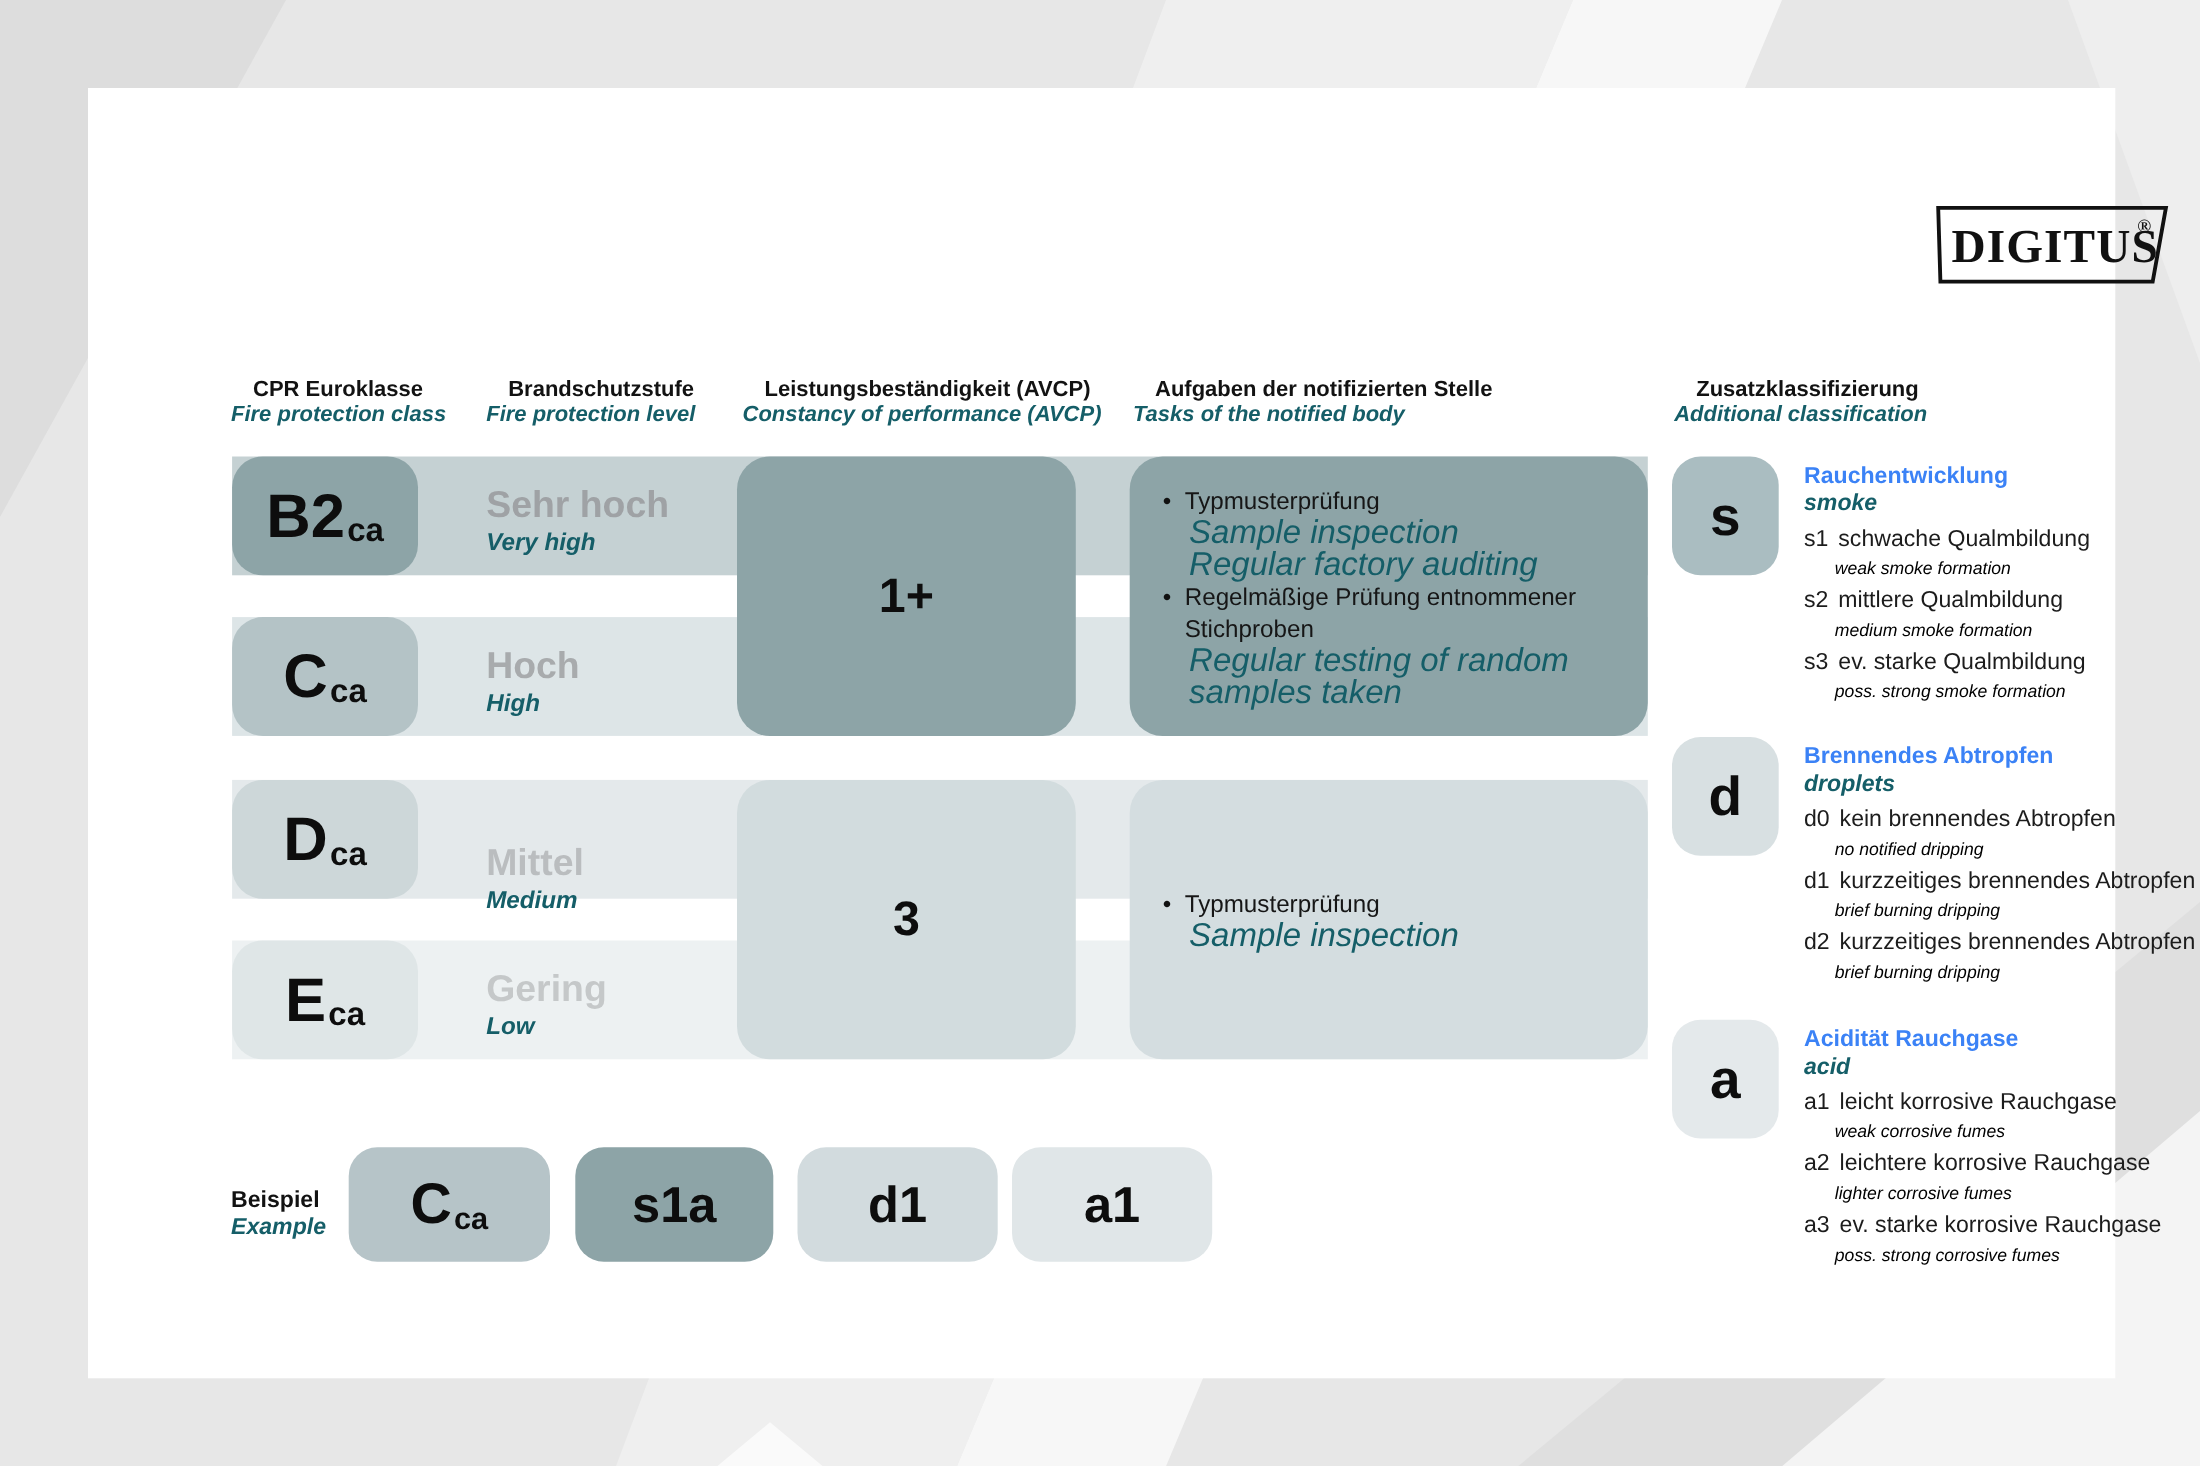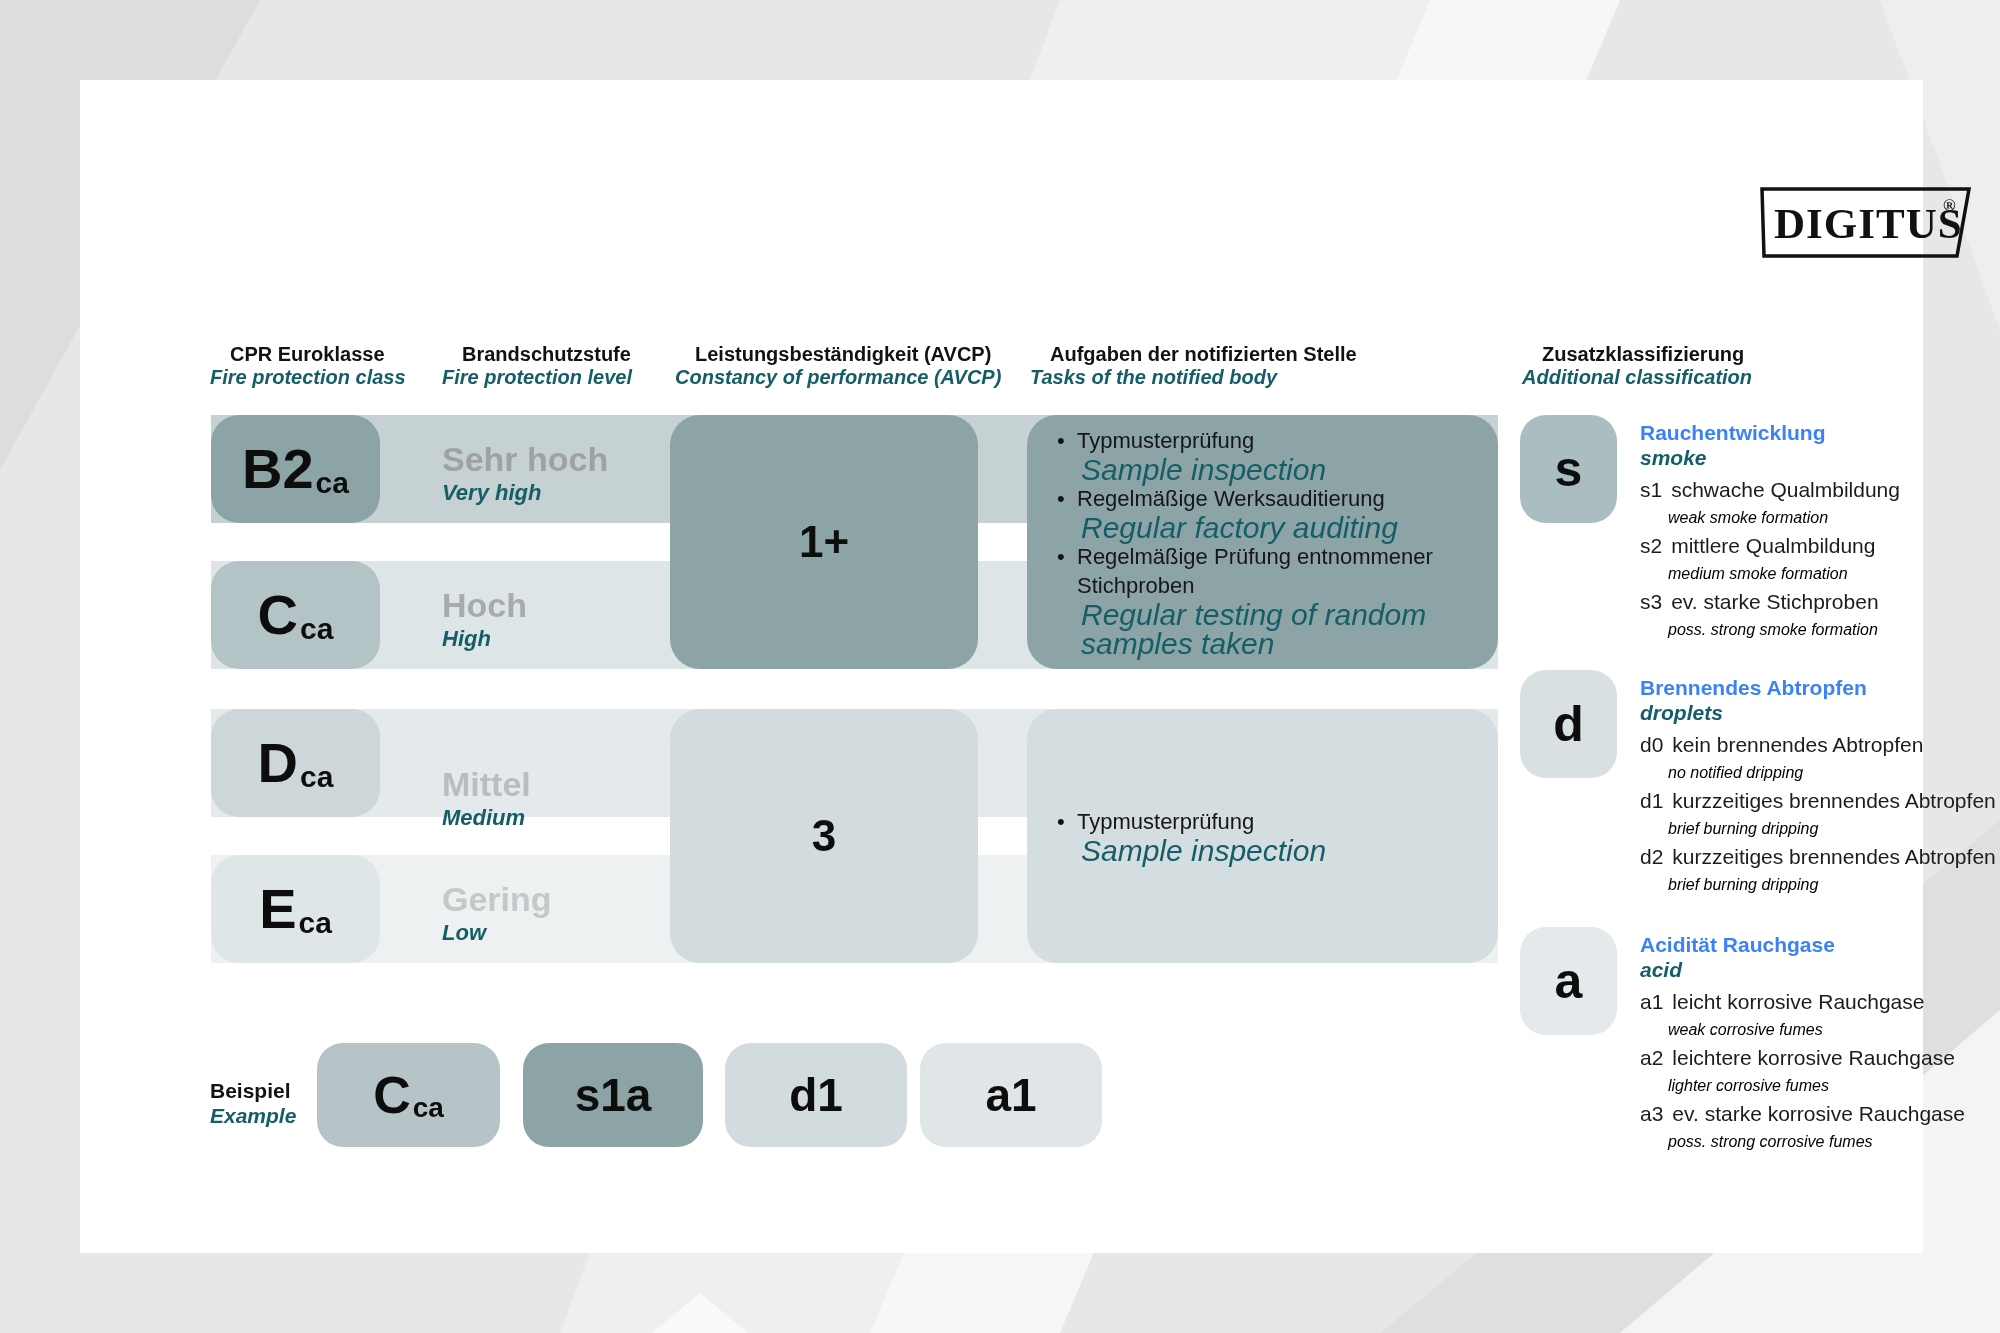--- a/index.html
+++ b/index.html
@@ -189,40 +189,39 @@
   <div class="avcp-box b1">
     <span>1+</span>
   </div>
   <div class="avcp-box b2">
     <span>3</span>
   </div>
 
   <div class="tasks-box b1">
     <div class="task-de">Typmusterprüfung</div>
     <div class="task-en">Sample inspection</div>
-    <div class="task-de">Regelmäßige Werksauditierung</div>
     <div class="task-en">Regular factory auditing</div>
     <div class="task-de">Regelmäßige Prüfung entnommener Stichproben</div>
     <div class="task-en">Regular testing of random samples taken</div>
   </div>
   <div class="tasks-box b2">
     <div class="task-de">Typmusterprüfung</div>
     <div class="task-en">Sample inspection</div>
   </div>
 
   <div class="addl-section s1">
     <div class="addl-badge">s</div>
     <div class="addl-text">
       <div class="addl-title-de">Rauchentwicklung</div>
       <div class="addl-title-en">smoke</div>
       <div class="entry-de"><span class="entry-code">s1</span><span>schwache Qualmbildung</span></div>
       <div class="entry-en">weak smoke formation</div>
       <div class="entry-de"><span class="entry-code">s2</span><span>mittlere Qualmbildung</span></div>
       <div class="entry-en">medium smoke formation</div>
-      <div class="entry-de"><span class="entry-code">s3</span><span>ev. starke Stichproben</span></div>
+      <div class="entry-de"><span class="entry-code">s3</span><span>ev. starke Qualmbildung</span></div>
       <div class="entry-en">poss. strong smoke formation</div>
     </div>
   </div>
 
   <div class="addl-section s2">
     <div class="addl-badge">d</div>
     <div class="addl-text">
       <div class="addl-title-de">Brennendes Abtropfen</div>
       <div class="addl-title-en">droplets</div>
       <div class="entry-de"><span class="entry-code">d0</span><span>kein brennendes Abtropfen</span></div>

